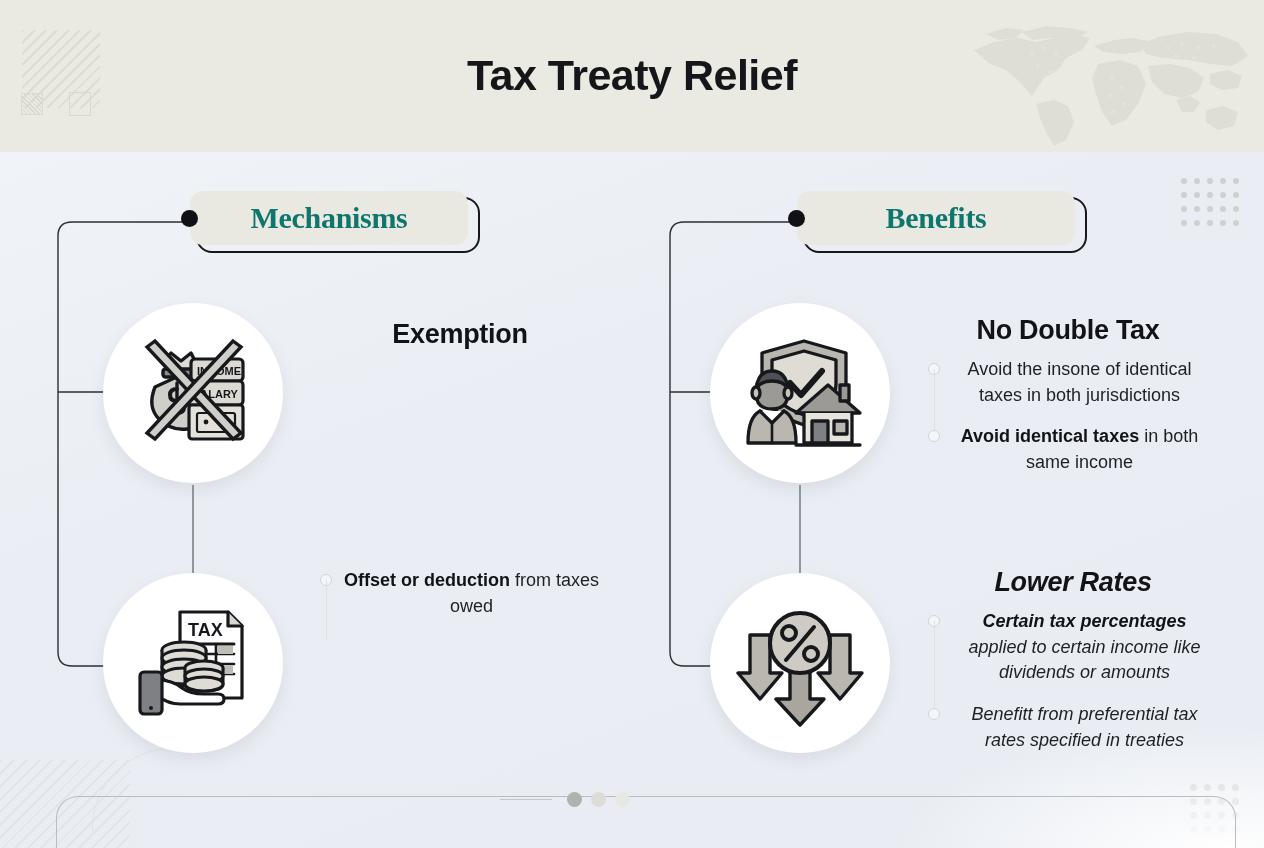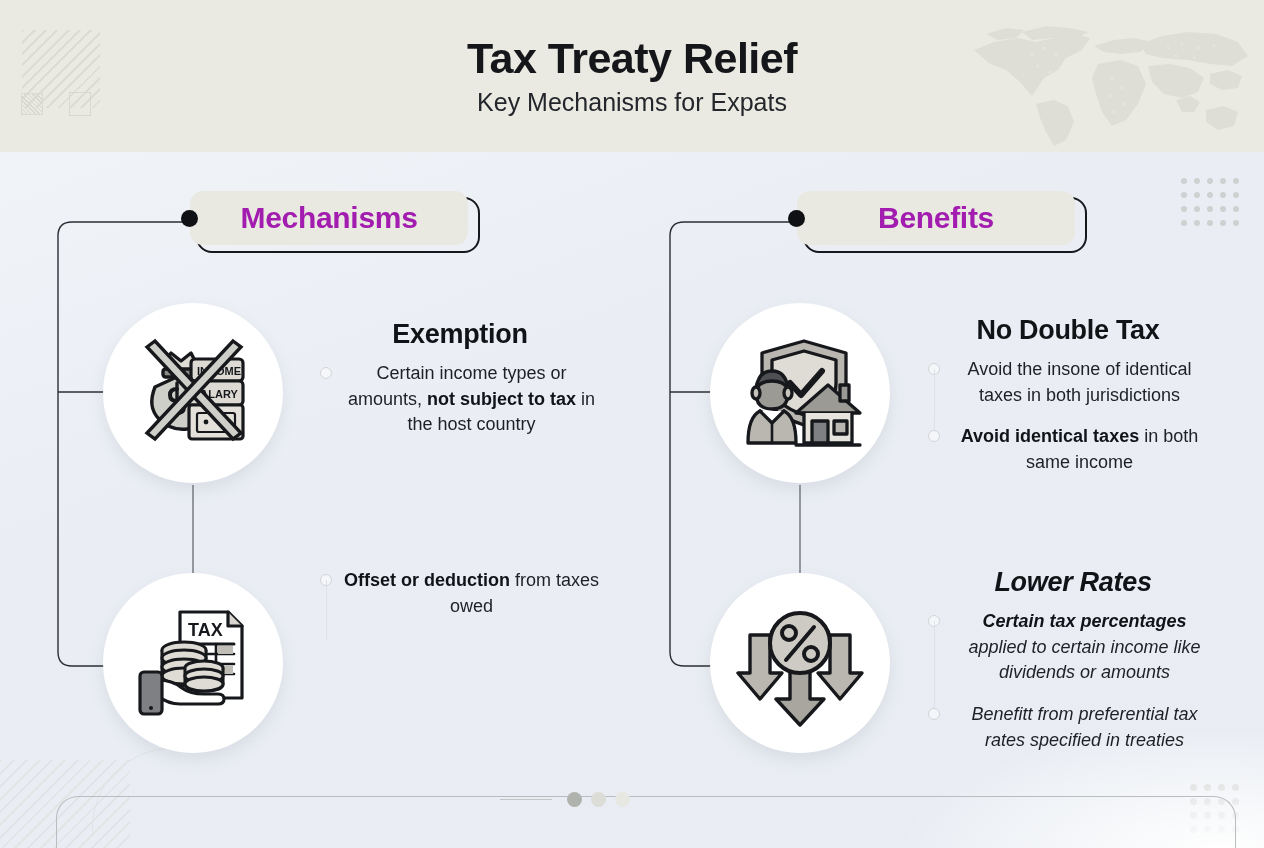--- a/index.html
+++ b/index.html
@@ -105,21 +105,21 @@
   .pill .pill-outline {
     position:absolute; left:6px; top:6px; width:284px; height:56px;
     border:2px solid #16181c; border-radius:16px; background:transparent;
   }
   .pill .pill-fill {
     position:absolute; left:0; top:0; width:278px; height:54px;
     background:#e9e9e1; border-radius:13px;
     display:flex; align-items:center; justify-content:center;
   }
   .pill .pill-label {
-    font-size:30px; font-weight:bold; color:#a21caf; letter-spacing:-0.3px;
+    font-size:30px; font-weight:bold; color:#0f766e; letter-spacing:-0.3px;font-family:Liberation Serif, serif;
   }
   .pill .pill-node {
     position:absolute; left:-9px; top:19px;
     width:17px; height:17px; border-radius:50%; background:#0f1114;
     z-index:8;
   }
   #pill-mechanisms { left:190px; top:191px; }
   #pill-benefits   { left:797px; top:191px; }
   .icon-circle {
     position:absolute; width:180px; height:180px; border-radius:50%;
@@ -191,21 +191,20 @@
           <circle cx="220" cy="36" r="1.4"></circle>
         <circle cx="236" cy="40" r="1.4"></circle>
           <circle cx="252" cy="38" r="1.4"></circle>
         <circle cx="214" cy="48" r="1.4"></circle>
           <circle cx="232" cy="50" r="1.4"></circle>
       </g>
     </svg>
 
     <div class="header-inner">
       <div class="title">Tax Treaty Relief</div>
-      <div class="subtitle">Key Mechanisms for Expats</div>
     </div>
   </div>
 
   <div class="dots-grid" id="dots-tr">
     <span></span>
       <span></span>
       <span></span>
       <span></span>
       <span></span>
     <span></span>
@@ -305,26 +304,20 @@
 
       <g stroke="#16181c" stroke-width="3.4" fill="#cfcfc9">
         <path d="M20 20 L28 14 L114 106 L106 112 Z"></path>
         <path d="M106 14 L114 20 L28 112 L20 106 Z"></path>
       </g>
     </svg>
   </div>
 
   <div class="item-text" style="left:320px; top:320px; width:280px;">
     <div class="item-title">Exemption</div>
-    <div class="bullets">
-        <div class="bullet">
-          <span class="dot"></span>
-          <span class="btext"><span>Certain income types or amounts, </span><b>not subject to tax</b><span> in the host country</span></span>
-        </div>
-      </div>
   </div>
 
   <div class="icon-circle" style="left:103px; top:573px;">
     <svg class="ico" width="130" height="130" viewBox="0 0 130 130">
       <g stroke="#16181c" stroke-width="3.2" stroke-linejoin="round" stroke-linecap="round">
 
         <path d="M52 14 L100 14 L114 28 L114 100 L52 100 Z" fill="#ffffff"></path>
         <path d="M100 14 L100 28 L114 28" fill="#d8d6cf"></path>
         <path d="M60 46 L106 46" stroke-width="3"></path>
         <path d="M60 56 L106 56" stroke-width="2.6"></path>

